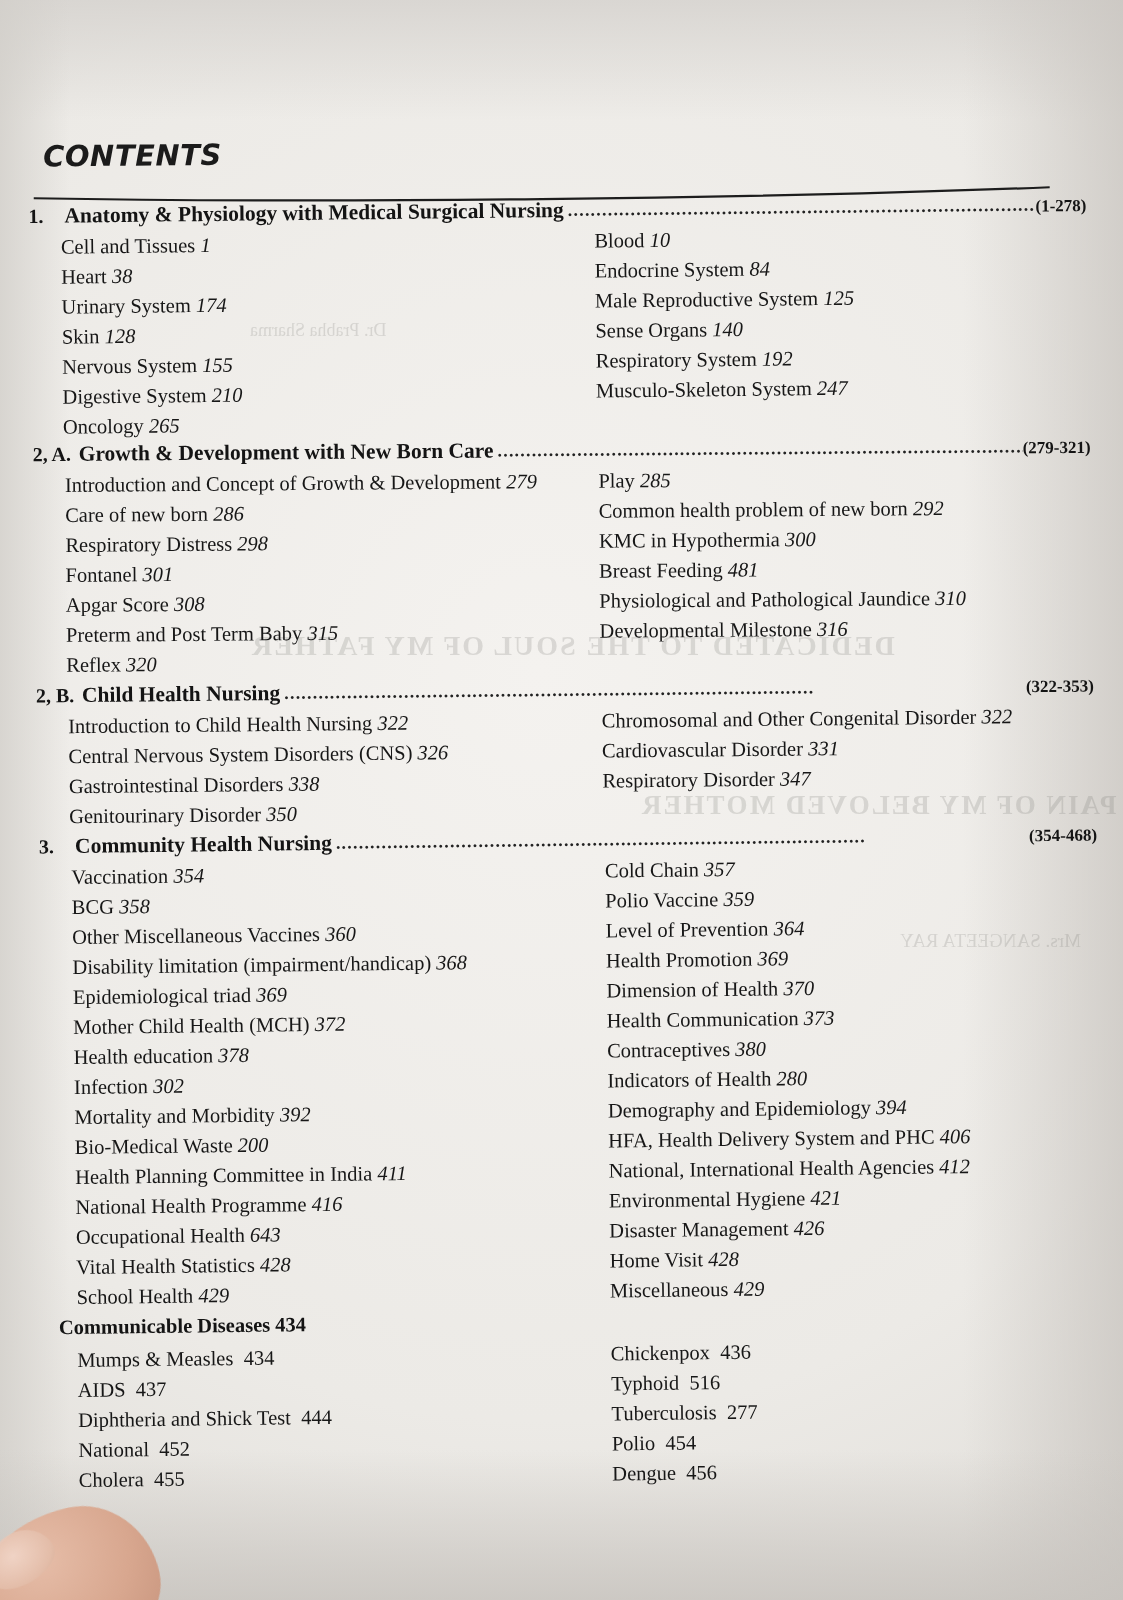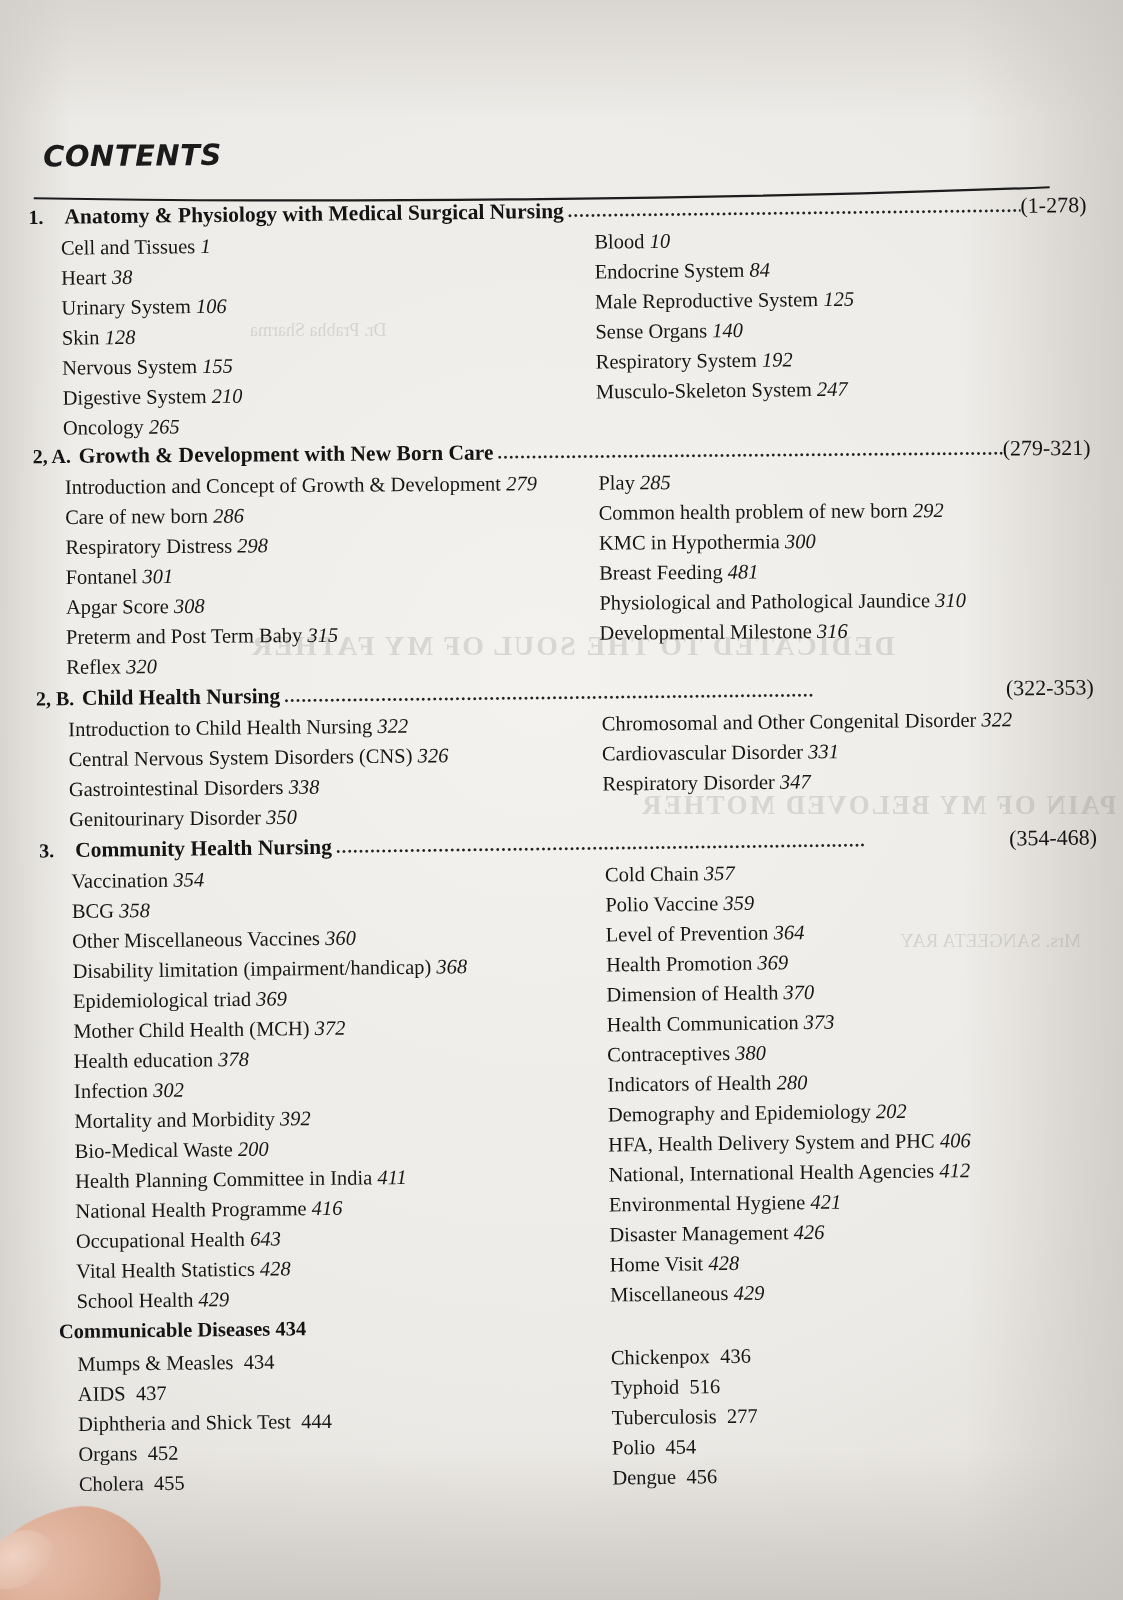--- a/index.html
+++ b/index.html
@@ -144,22 +144,22 @@
     overflow: hidden;
     white-space: nowrap;
     color: #222;
     letter-spacing: 1.2px;
     font-size: 18px;
     padding: 0 4px;
     transform: translateY(-1px);
   }
   .chap-pages {
     flex: 0 0 auto;
-    font-size: 22px;
-    font-weight: normal;
+    font-size: 17px;
+    font-weight: bold;
   }
 
   .cols {
     display: flex;
     padding-left: 34px;
     margin-top: 3px;
   }
   .col {
     width: 50%;
   }
@@ -220,21 +220,21 @@
         <div class="chapter-head">
           <span class="chap-num">1.</span>
           <span class="chap-title">Anatomy &amp; Physiology with Medical Surgical Nursing</span>
           <span class="leader">.............................................................................................</span>
           <span class="chap-pages">(1-278)</span>
         </div>
         <div class="cols">
           <div class="col left">
             <div class="entry"><span>Cell and Tissues</span> <span class="pg">1</span></div>
             <div class="entry"><span>Heart</span> <span class="pg">38</span></div>
-            <div class="entry"><span>Urinary System</span> <span class="pg">106</span></div>
+            <div class="entry"><span>Urinary System</span> <span class="pg">174</span></div>
             <div class="entry"><span>Skin</span> <span class="pg">128</span></div>
             <div class="entry"><span>Nervous System</span> <span class="pg">155</span></div>
             <div class="entry"><span>Digestive System</span> <span class="pg">210</span></div>
             <div class="entry"><span>Oncology</span> <span class="pg">265</span></div>
           </div>
           <div class="col right">
             <div class="entry"><span>Blood</span> <span class="pg">10</span></div>
             <div class="entry"><span>Endocrine System</span> <span class="pg">84</span></div>
             <div class="entry"><span>Male Reproductive System</span> <span class="pg">125</span></div>
             <div class="entry"><span>Sense Organs</span> <span class="pg">140</span></div>
@@ -321,40 +321,40 @@
           </div>
           <div class="col right">
             <div class="entry"><span>Cold Chain</span> <span class="pg">357</span></div>
             <div class="entry"><span>Polio Vaccine</span> <span class="pg">359</span></div>
             <div class="entry"><span>Level of Prevention</span> <span class="pg">364</span></div>
             <div class="entry"><span>Health Promotion</span> <span class="pg">369</span></div>
             <div class="entry"><span>Dimension of Health</span> <span class="pg">370</span></div>
             <div class="entry"><span>Health Communication</span> <span class="pg">373</span></div>
             <div class="entry"><span>Contraceptives</span> <span class="pg">380</span></div>
             <div class="entry"><span>Indicators of Health</span> <span class="pg">280</span></div>
-            <div class="entry"><span>Demography and Epidemiology</span> <span class="pg">202</span></div>
+            <div class="entry"><span>Demography and Epidemiology</span> <span class="pg">394</span></div>
             <div class="entry"><span>HFA, Health Delivery System and PHC</span> <span class="pg">406</span></div>
             <div class="entry"><span>National, International Health Agencies</span> <span class="pg">412</span></div>
             <div class="entry"><span>Environmental Hygiene</span> <span class="pg">421</span></div>
             <div class="entry"><span>Disaster Management</span> <span class="pg">426</span></div>
             <div class="entry"><span>Home Visit</span> <span class="pg">428</span></div>
             <div class="entry"><span>Miscellaneous</span> <span class="pg">429</span></div>
           </div>
         </div>
 
         <div class="sub-head">
           <span>Communicable Diseases</span>
           <span class="pg">434</span>
         </div>
         <div class="cols sub-list">
           <div class="col left">
             <div class="entry"><span>Mumps &amp; Measles</span> &nbsp;<span>434</span></div>
             <div class="entry"><span>AIDS</span> &nbsp;<span>437</span></div>
             <div class="entry"><span>Diphtheria and Shick Test</span> &nbsp;<span>444</span></div>
-            <div class="entry"><span>Organs</span> &nbsp;<span>452</span></div>
+            <div class="entry"><span>National</span> &nbsp;<span>452</span></div>
             <div class="entry"><span>Cholera</span> &nbsp;<span>455</span></div>
           </div>
           <div class="col right">
             <div class="entry"><span>Chickenpox</span> &nbsp;<span>436</span></div>
             <div class="entry"><span>Typhoid</span> &nbsp;<span>516</span></div>
             <div class="entry"><span>Tuberculosis</span> &nbsp;<span>277</span></div>
             <div class="entry"><span>Polio</span> &nbsp;<span>454</span></div>
             <div class="entry"><span>Dengue</span> &nbsp;<span>456</span></div>
           </div>
         </div>

